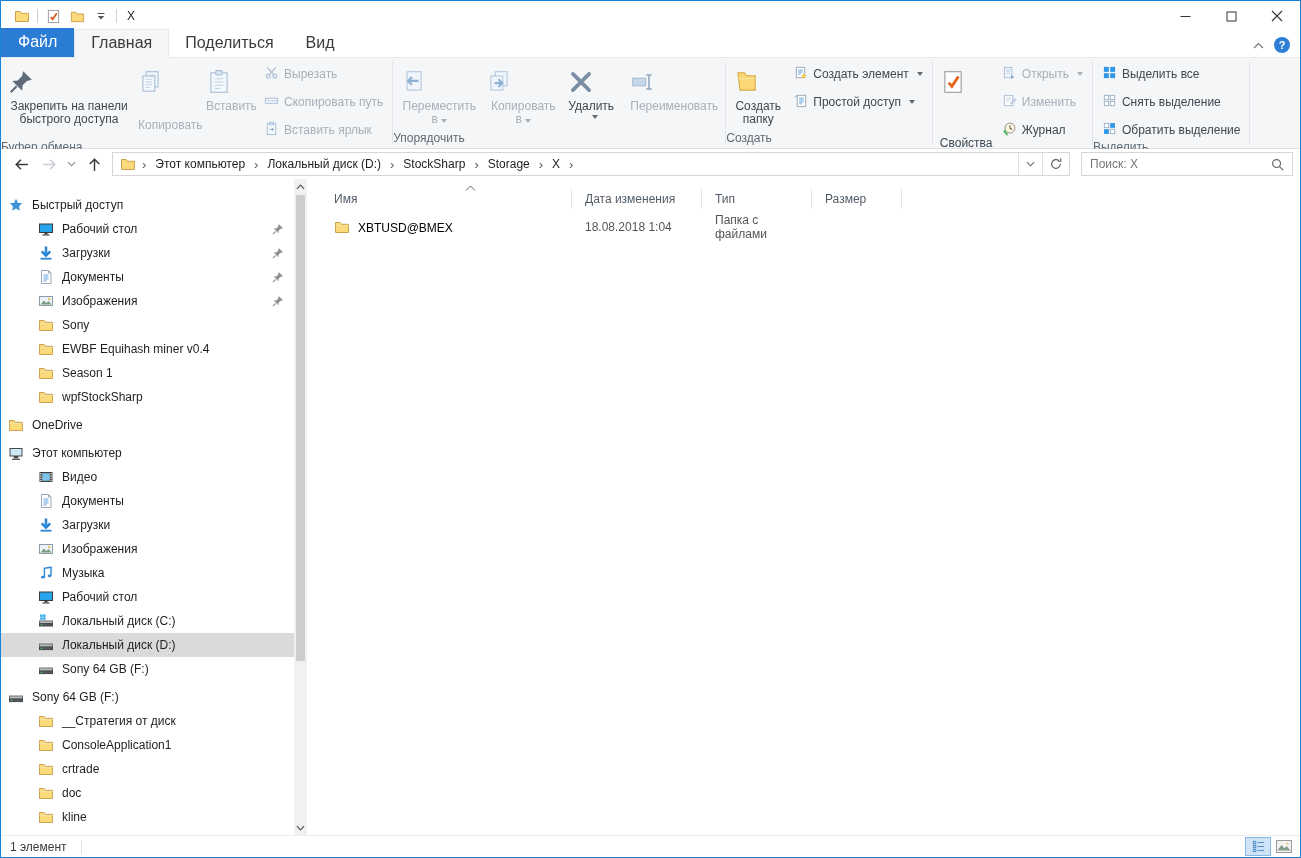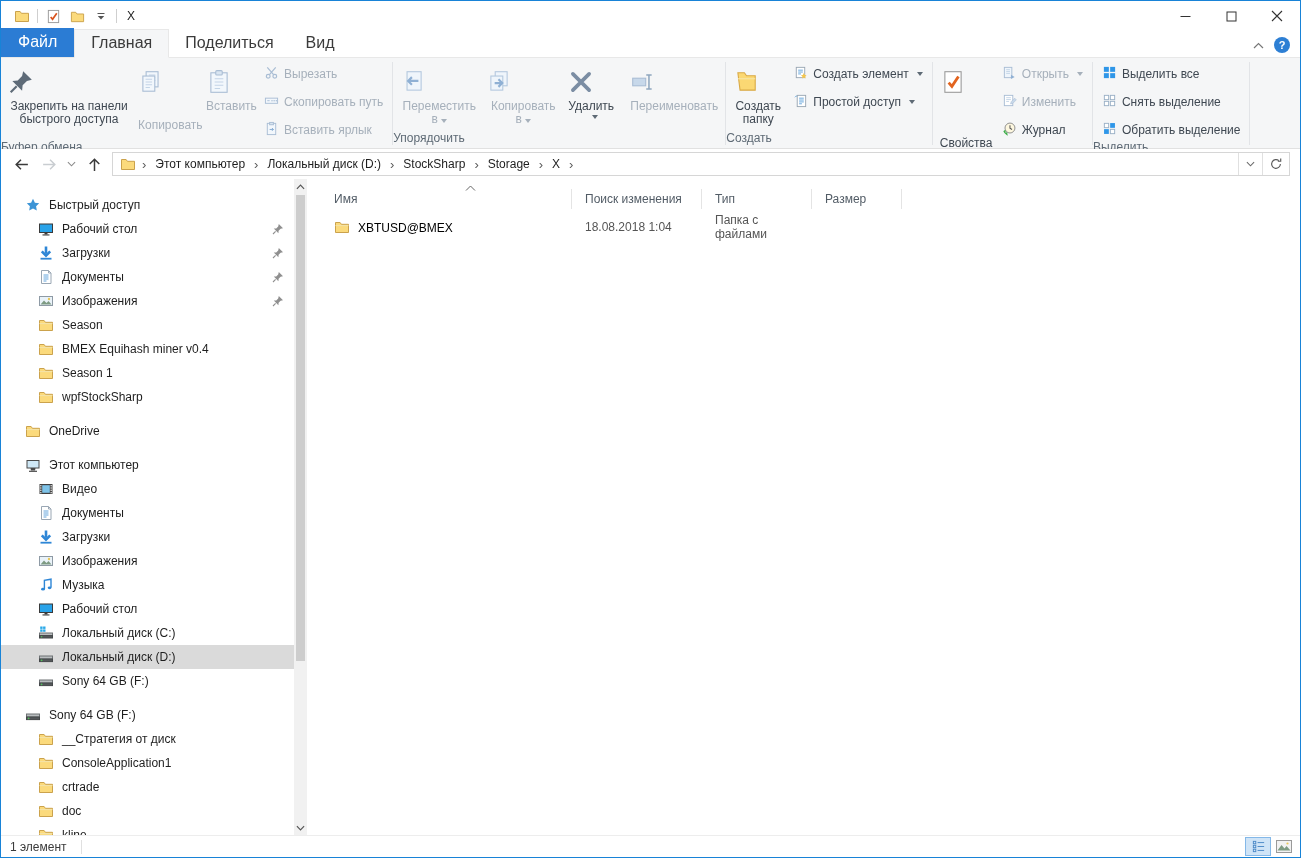--- a/index.html
+++ b/index.html
@@ -54,24 +54,24 @@
   .addr-cell { width:24px; height:100%; border-left:1px solid #e0e0e0; display:flex; align-items:center; justify-content:center; }
   .searchbox { width:212px; height:24px; border:1px solid #d6d6d6; display:flex; align-items:center; background:#fff; margin-left:6px; }
   .search-input { border:none; outline:none; flex:1; padding:0 0 0 8px; font-size:12px; font-family:"Liberation Sans",sans-serif; color:#333; background:transparent; }
   .search-input::placeholder { color:#767676; opacity:1; }
   .search-mag { padding:0 7px 0 4px; display:flex; align-items:center; }
 
   
   .main { flex:1; min-height:0; display:flex; background:#fff; }
   .sidebar { width:293px; flex:none; overflow:hidden; padding-top:14px; position:relative; }
   .tree-row { height:24px; display:flex; align-items:center; position:relative; font-size:12px; color:#1e1e1e; white-space:nowrap; }
-  .tree-row.root { padding-left:24px; }
+  .tree-row.root { padding-left:7px; }
   .tree-row.child { padding-left:37px; }
   .tree-row.selected { background:#dadada; }
-  .tree-row.section-gap { margin-top:10px; }
+  .tree-row.section-gap { margin-top:4px; }
   .tree-icon { width:16px; height:16px; margin-right:8px; flex:none; display:flex; align-items:center; justify-content:center; }
   .tree-pin { position:absolute; right:10px; top:6px; width:12px; height:12px; }
   .vscroll { width:13px; flex:none; background:#f1f1f1; display:flex; flex-direction:column; align-items:center; }
   .vscroll .arr { height:15px; display:flex; align-items:center; justify-content:center; flex:none; width:100%; }
   .vscroll .thumb { width:9px; background:#cdcdcd; height:71%; margin-top:1px; }
   .vscroll .track-fill { flex:1; }
 
   
   .filelist { flex:1; position:relative; padding:8px 0 0 22px; }
   .sort-caret { position:absolute; top:1px; left:158px; }
@@ -442,20 +442,29 @@
             <path d="M1 1 5 5 9 1" fill="none" stroke="#6a6a6a" stroke-width="1.2"></path>
           </svg>
       </span>
       <span class="addr-cell" style="width:27px;">
         <svg width="14" height="14" viewBox="0 0 16 16">
             <path d="M13 8a5 5 0 1 1-1.7-3.8" fill="none" stroke="#5a5a5a" stroke-width="1.3"></path>
             <path d="M13.4 1.6v3.3h-3.3" fill="none" stroke="#5a5a5a" stroke-width="1.3"></path>
           </svg>
       </span>
     </div>
+    <div class="searchbox">
+      <input class="search-input" placeholder="Поиск: X" style="">
+      <span class="search-mag">
+        <svg width="15" height="15" viewBox="0 0 16 16">
+            <circle cx="7" cy="7" r="4.2" fill="none" stroke="#666" stroke-width="1.3"></circle>
+            <path d="M10.2 10.2 14 14" stroke="#666" stroke-width="1.3"></path>
+          </svg>
+      </span>
+    </div>
   </div>
 
   <div class="main">
     <div class="sidebar">
         <div class="tree-row root">
           <span class="tree-icon">
             <svg width="16" height="16" viewBox="0 0 16 16">
               <path d="M8 1.8 9.9 5.7 14.2 6.3 11.1 9.3 11.8 13.6 8 11.5 4.2 13.6 4.9 9.3 1.8 6.3 6.1 5.7Z" fill="#3c94d6"></path>
             </svg>
           </span>
@@ -517,30 +526,30 @@
               <path d="M1 11 3.6 8.4" stroke="#8f8f8f" stroke-width="1.1"></path>
             </svg></span>
         </div>
         <div class="tree-row child">
           <span class="tree-icon">
             <svg width="16" height="16" viewBox="0 0 16 16">
               <path d="M1.5 3.5h4.6l1.3 1.8h7.1v8.2H1.5Z" fill="#FBDA7C" stroke="#CBA24C"></path>
               <path d="M1.5 6.6h13" stroke="#f3e3a9"></path>
             </svg>
           </span>
-          <span>Season</span>
-        </div>
-        <div class="tree-row child">
-          <span class="tree-icon">
-            <svg width="16" height="16" viewBox="0 0 16 16">
-              <path d="M1.5 3.5h4.6l1.3 1.8h7.1v8.2H1.5Z" fill="#FBDA7C" stroke="#CBA24C"></path>
-              <path d="M1.5 6.6h13" stroke="#f3e3a9"></path>
-            </svg>
-          </span>
-          <span>BMEX Equihash miner v0.4</span>
+          <span>Sony</span>
+        </div>
+        <div class="tree-row child">
+          <span class="tree-icon">
+            <svg width="16" height="16" viewBox="0 0 16 16">
+              <path d="M1.5 3.5h4.6l1.3 1.8h7.1v8.2H1.5Z" fill="#FBDA7C" stroke="#CBA24C"></path>
+              <path d="M1.5 6.6h13" stroke="#f3e3a9"></path>
+            </svg>
+          </span>
+          <span>EWBF Equihash miner v0.4</span>
         </div>
         <div class="tree-row child">
           <span class="tree-icon">
             <svg width="16" height="16" viewBox="0 0 16 16">
               <path d="M1.5 3.5h4.6l1.3 1.8h7.1v8.2H1.5Z" fill="#FBDA7C" stroke="#CBA24C"></path>
               <path d="M1.5 6.6h13" stroke="#f3e3a9"></path>
             </svg>
           </span>
           <span>Season 1</span>
         </div>
@@ -748,21 +757,21 @@
       </span>
     </div>
     <div class="filelist">
       <span class="sort-caret">
         <svg width="11" height="6" viewBox="0 0 11 6">
             <path d="M1 5.5 5.5 1 10 5.5" fill="none" stroke="#666" stroke-width="1"></path>
           </svg>
       </span>
       <div class="flhead">
         <span class="fl-h col-name">Имя</span>
-        <span class="fl-h col-date">Поиск изменения</span>
+        <span class="fl-h col-date">Дата изменения</span>
         <span class="fl-h col-type">Тип</span>
         <span class="fl-h col-size">Размер</span>
       </div>
       <div>
           <div class="fl-row">
             <span class="fl-cell name col-name">
               <span class="tree-icon" style="margin-right:0">
                 <svg width="16" height="16" viewBox="0 0 16 16">
                   <path d="M1.5 3.5h4.6l1.3 1.8h7.1v8.2H1.5Z" fill="#FBDA7C" stroke="#CBA24C"></path>
                   <path d="M1.5 6.6h13" stroke="#f3e3a9"></path>

